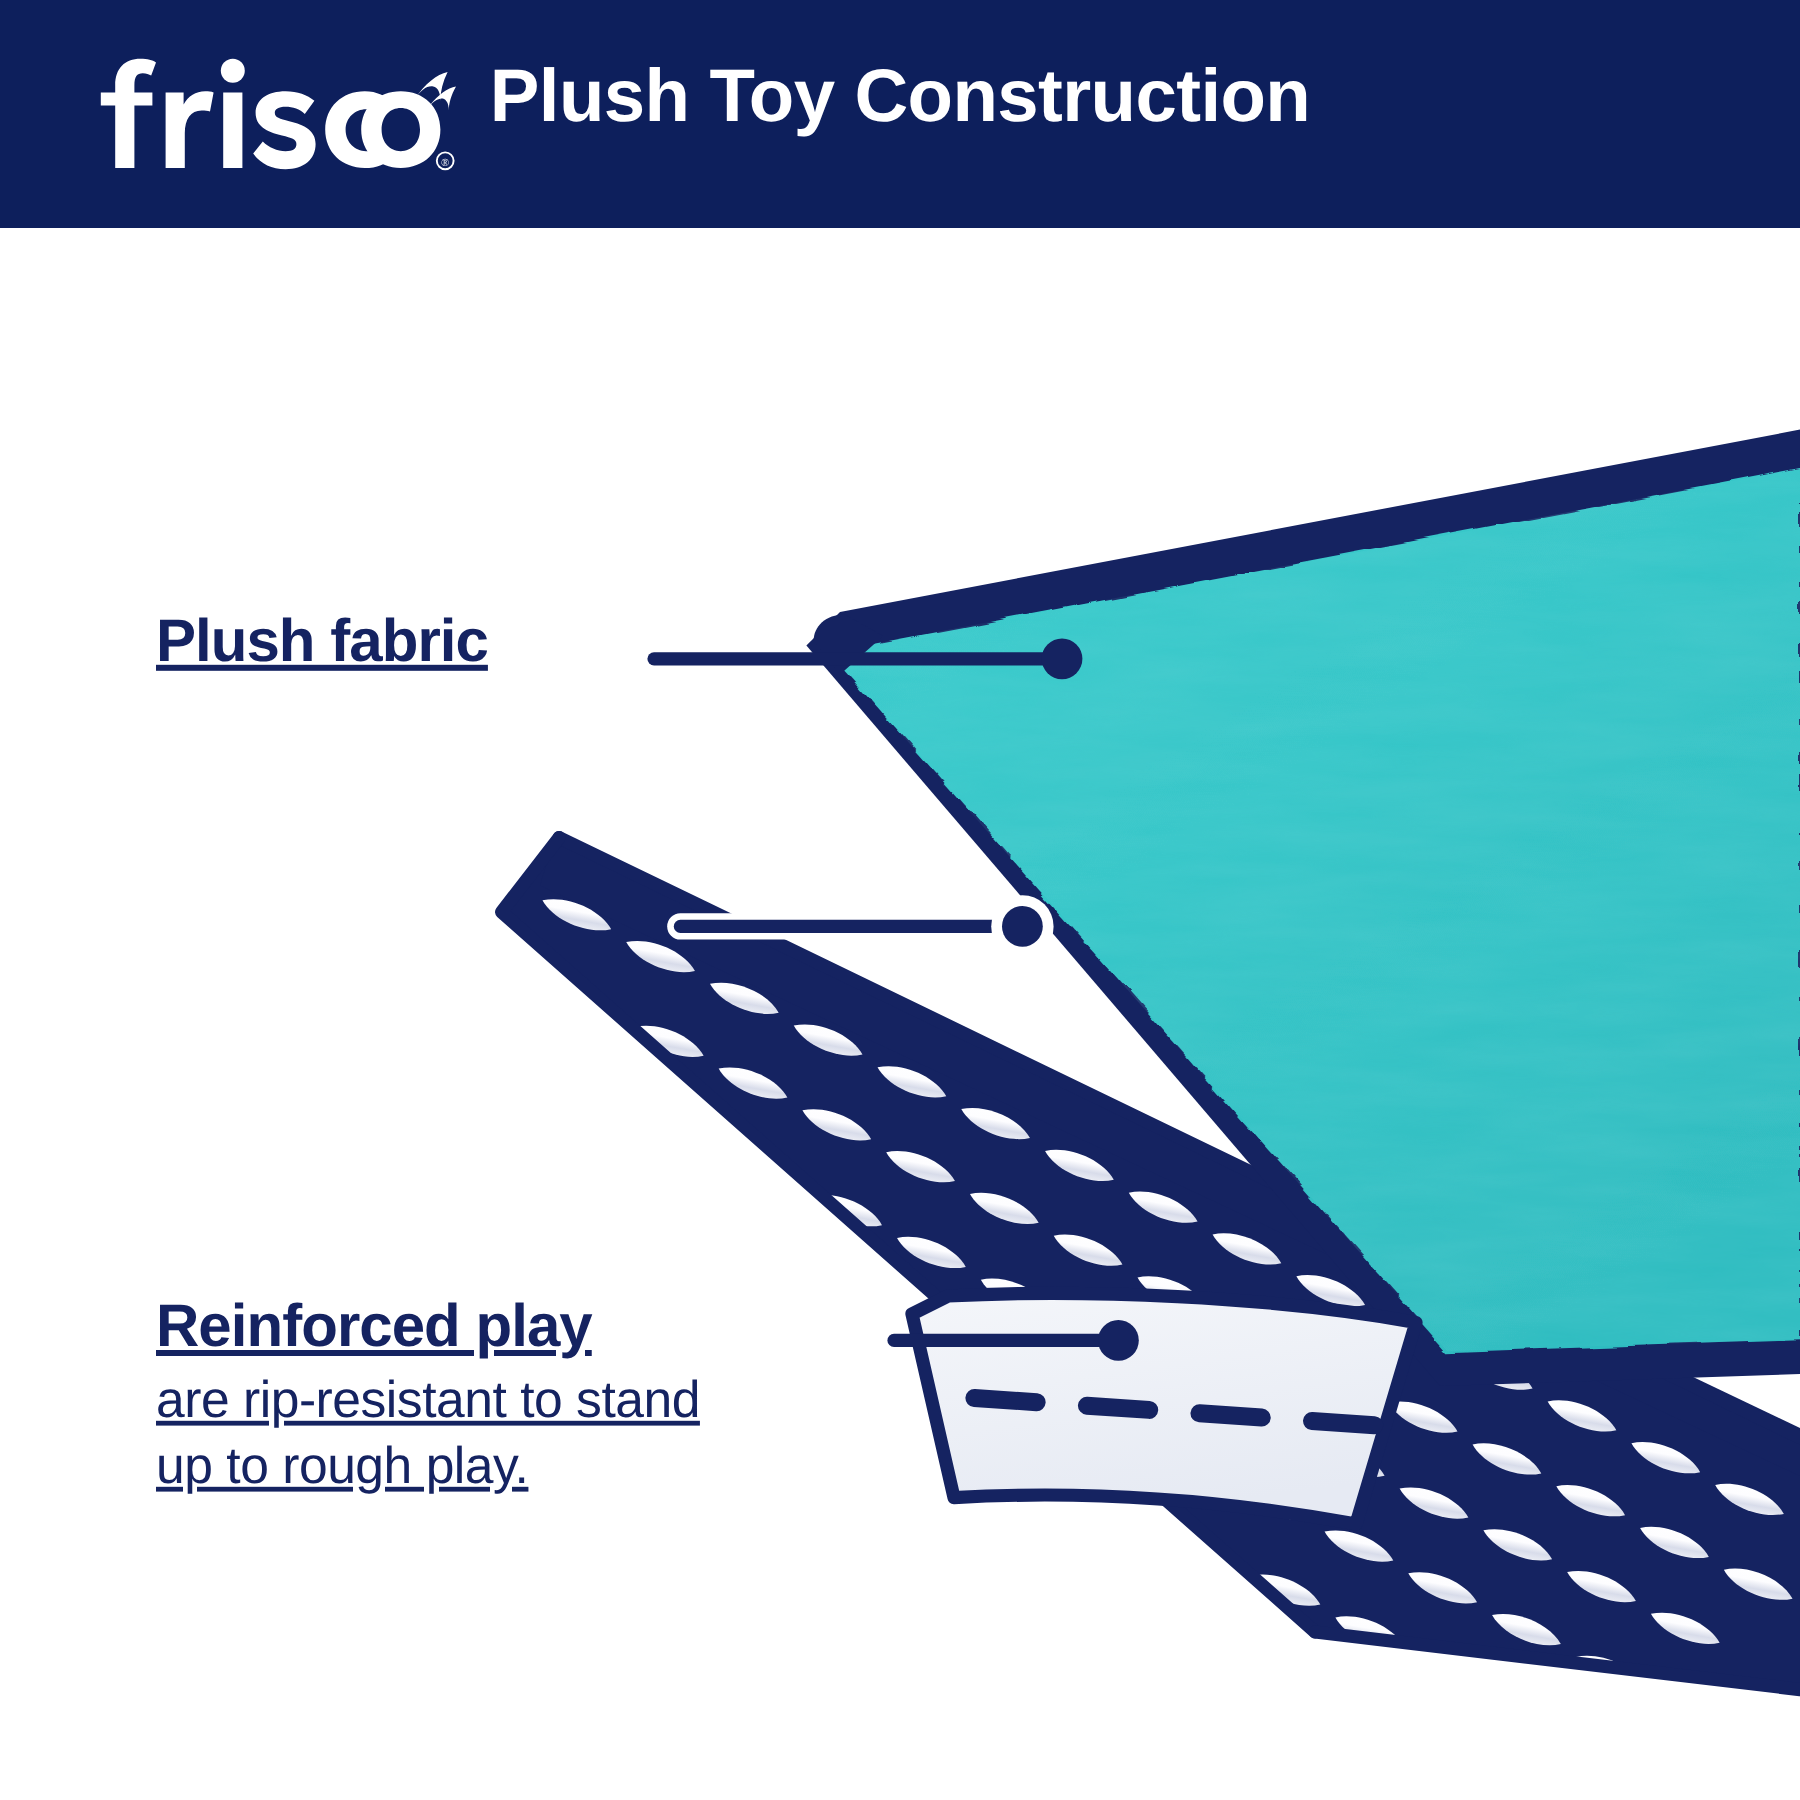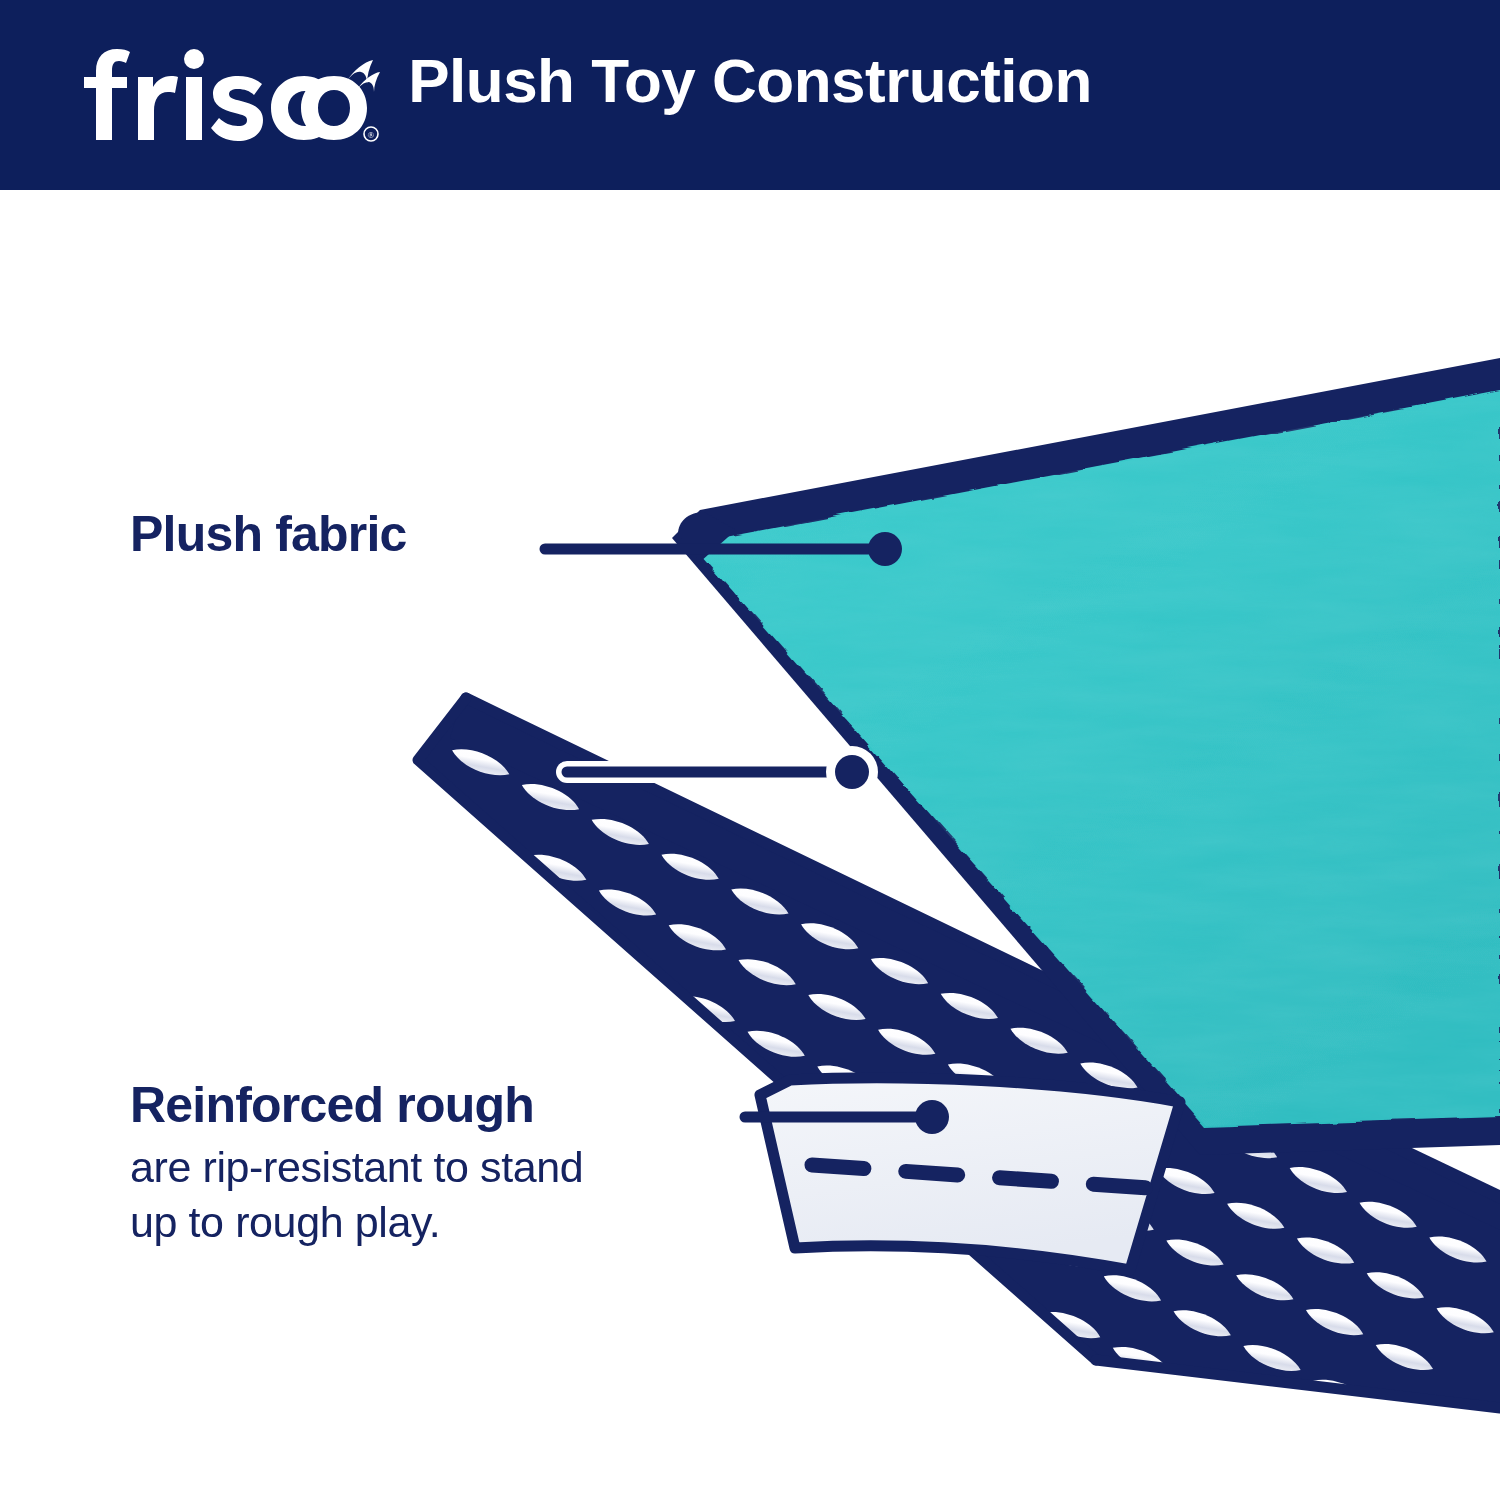--- a/index.html
+++ b/index.html
@@ -69,20 +69,21 @@
     top: 190px;
     width: 1500px;
     height: 1310px;
   }
 
   
   .callout {
     position: absolute;
     color: #152361;
     font-family: "Liberation Sans", sans-serif;
+    text-decoration: underline;
   }
   .callout .headline {
     font-weight: bold;
     font-size: 50px;
     line-height: 1.13;
     letter-spacing: -0.8px;
     white-space: pre-line;
   }
   .callout .body {
     font-weight: normal;
@@ -393,18 +394,18 @@
       <circle cx="932" cy="927" r="17" fill="#152361"></circle>
     </g>
   </svg>
 
   <div class="callout" id="callout-1">
     <div class="headline">Plush fabric</div>
   </div>
 
 
   <div class="callout" id="callout-3">
-    <div class="headline">Reinforced rough</div>
+    <div class="headline">Reinforced play</div>
     <div class="body">are rip-resistant to stand
 up to rough play.</div>
   </div>
 
 </div>
 
 </body></html>

